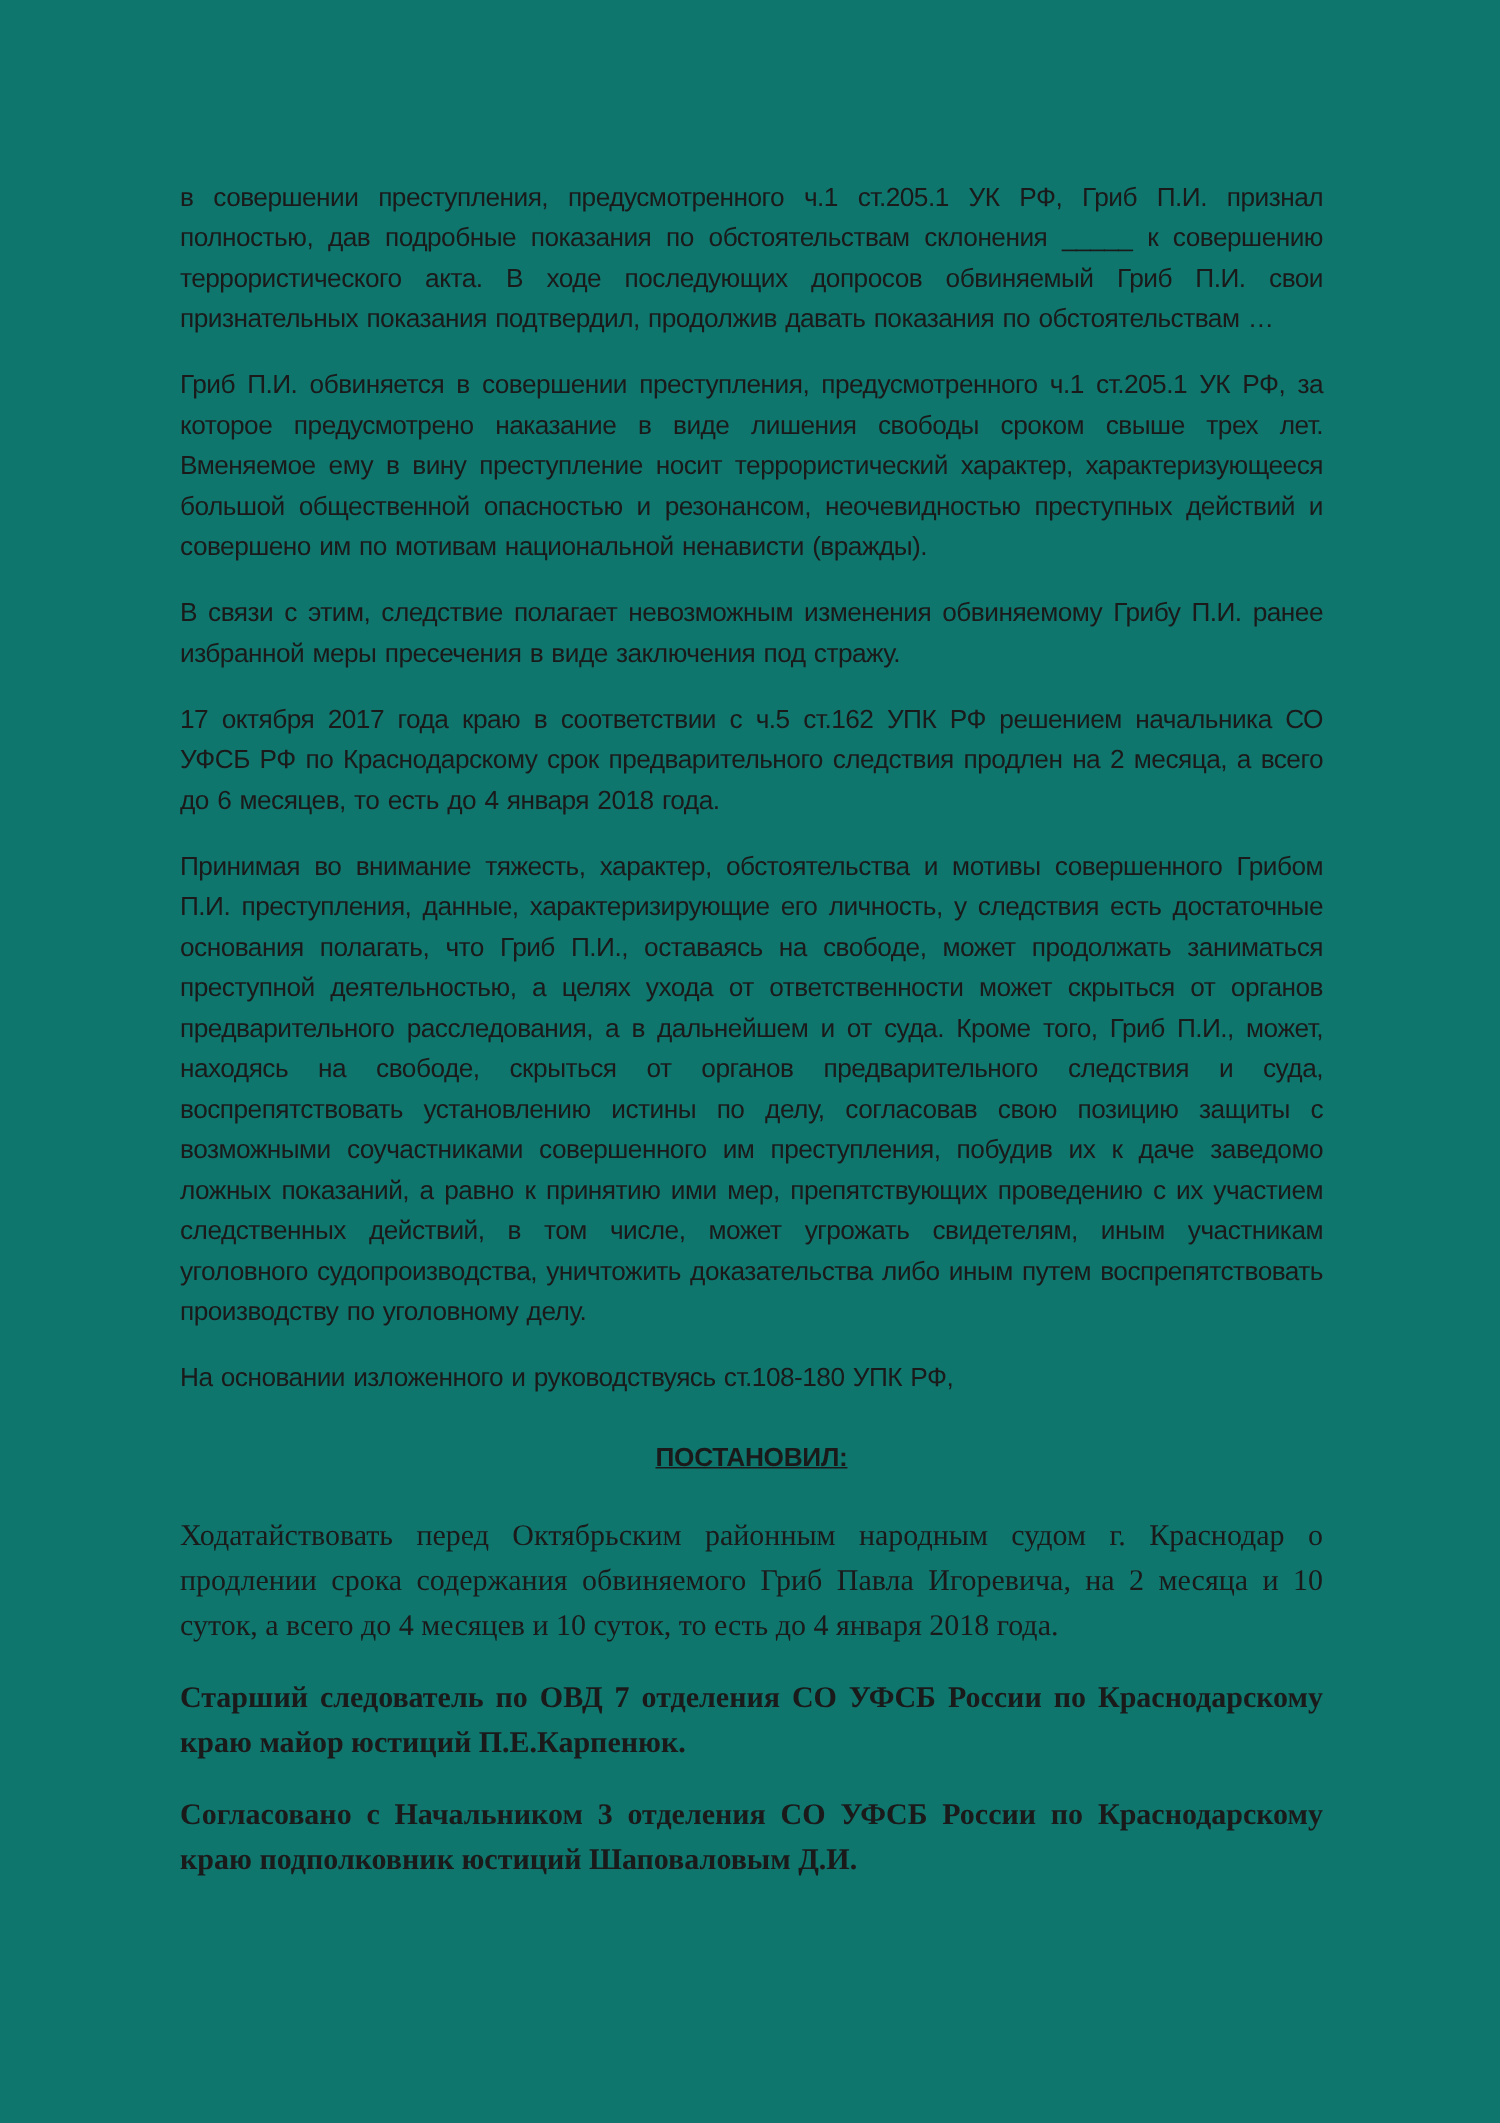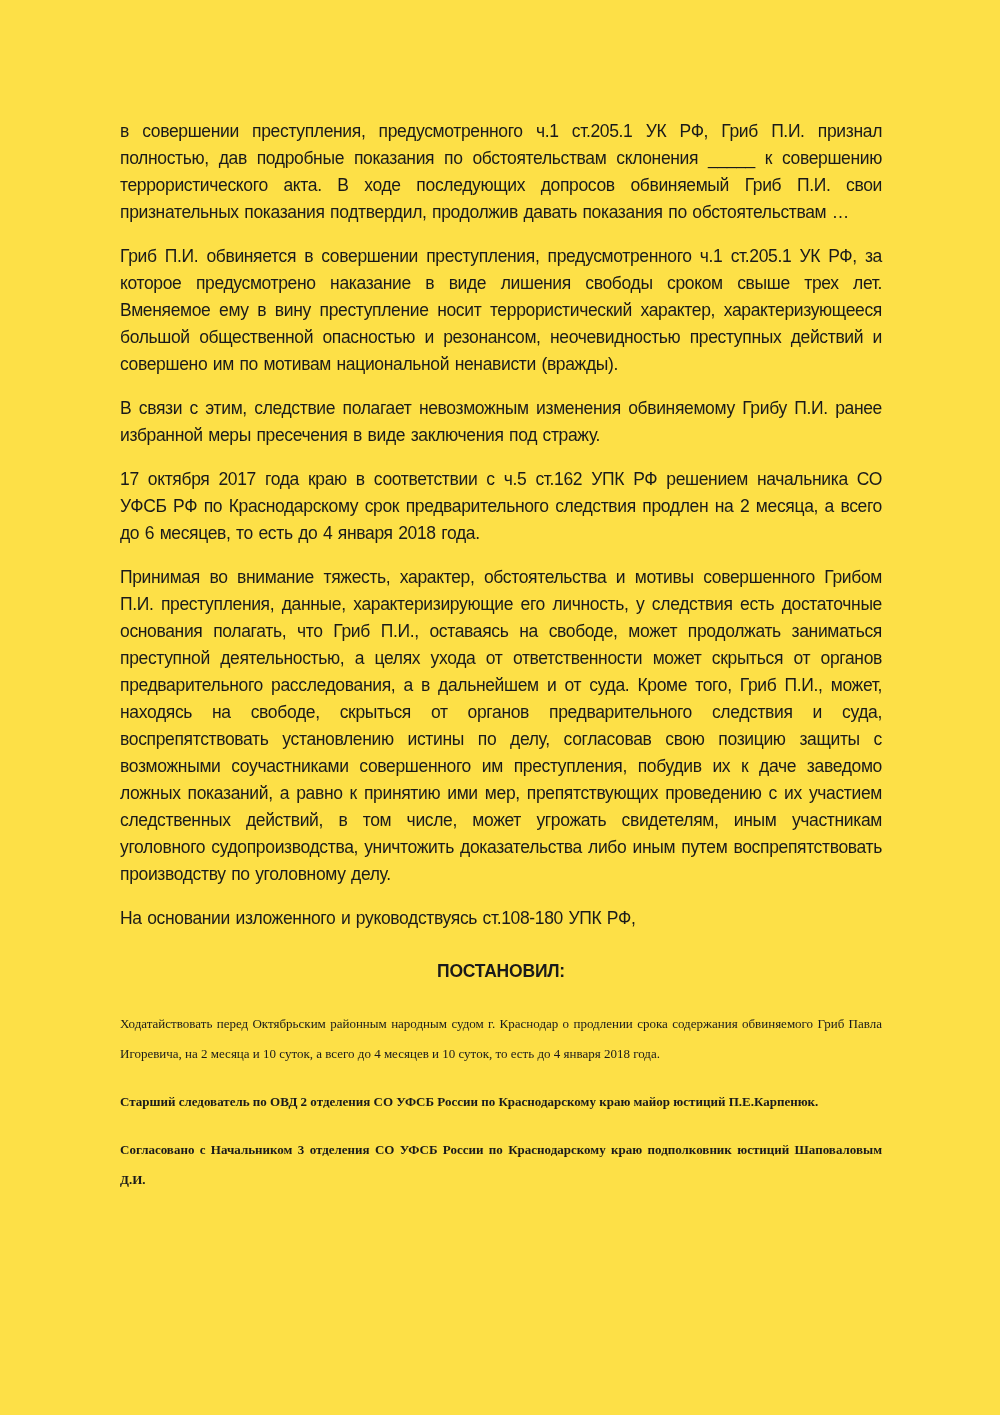--- a/index.html
+++ b/index.html
@@ -1,21 +1,21 @@
 <!DOCTYPE html>
 <html lang="ru"><head>
 <meta charset="utf-8">
 <style>
   * { margin: 0; padding: 0; box-sizing: border-box; }
   html, body { background: #ffffff; }
   .page {
     width: 1000px;
     height: 1415px;
     margin: 0 auto;
-    background: #fde047;
+    background: #0f766e;
     color: #1a1a1a;
     padding: 118px 118px 0 120px;
     overflow: hidden;
   }
   .sans {
     font-family: "Liberation Sans", "DejaVu Sans", sans-serif;
     font-size: 17.5px;
     line-height: 27px;
     letter-spacing: -0.35px;
     text-align: justify;
@@ -24,24 +24,25 @@
   }
   .sans strong { font-weight: 400; }
   .resolution-heading {
     font-family: "Liberation Sans", "DejaVu Sans", sans-serif;
     font-size: 17.5px;
     line-height: 27px;
     font-weight: 700;
     text-align: center;
     margin: 26px 0 24px 0;
     letter-spacing: -0.2px;
+    text-decoration: underline;
   }
   .serif {
     font-family: "Liberation Serif", "DejaVu Serif", serif;
-    font-size: 13px;
+    font-size: 20px;
     line-height: 30px;
     text-align: justify;
     margin: 0 0 18px 0;
   }
   .serif.bold { font-weight: 700; }
 </style>
 </head>
 <body>
 
 <div class="page">
@@ -56,17 +57,17 @@
   <p class="sans"><strong>17 октября 2017 года</strong><span> краю в соответствии с ч.5 ст.162 УПК РФ решением начальника СО УФСБ РФ по Краснодарскому срок предварительного следствия продлен на 2 месяца, а всего до 6 месяцев, то есть до 4 января 2018 года.</span></p>
 
   <p class="sans">Принимая во внимание тяжесть, характер, обстоятельства и мотивы совершенного Грибом П.И. преступления, данные, характеризирующие его личность, у следствия есть достаточные основания полагать, что Гриб П.И., оставаясь на свободе, может продолжать заниматься преступной деятельностью, а целях ухода от ответственности может скрыться от органов предварительного расследования, а в дальнейшем и от суда. Кроме того, Гриб П.И., может, находясь на свободе, скрыться от органов предварительного следствия и суда, воспрепятствовать установлению истины по делу, согласовав свою позицию защиты с возможными соучастниками совершенного им преступления, побудив их к даче заведомо ложных показаний, а равно к принятию ими мер, препятствующих проведению с их участием следственных действий, в том числе, может угрожать свидетелям, иным участникам уголовного судопроизводства, уничтожить доказательства либо иным путем воспрепятствовать производству по уголовному делу.</p>
 
   <p class="sans">На основании изложенного и руководствуясь ст.108-180 УПК РФ,</p>
 
   <p class="resolution-heading">ПОСТАНОВИЛ:</p>
 
   <p class="serif">Ходатайствовать перед Октябрьским районным  народным судом г. Краснодар о продлении срока содержания обвиняемого Гриб Павла Игоревича, на 2 месяца и 10 суток, а всего до 4 месяцев и 10 суток, то есть до 4 января 2018 года.</p>
 
-  <p class="serif bold">Старший следователь по ОВД 2 отделения СО УФСБ России по Краснодарскому краю майор юстиций П.Е.Карпенюк.</p>
+  <p class="serif bold">Старший следователь по ОВД 7 отделения СО УФСБ России по Краснодарскому краю майор юстиций П.Е.Карпенюк.</p>
 
   <p class="serif bold">Согласовано с Начальником 3 отделения СО УФСБ России по Краснодарскому краю подполковник юстиций Шаповаловым Д.И.</p>
 
 </div>
 
 </body></html>

